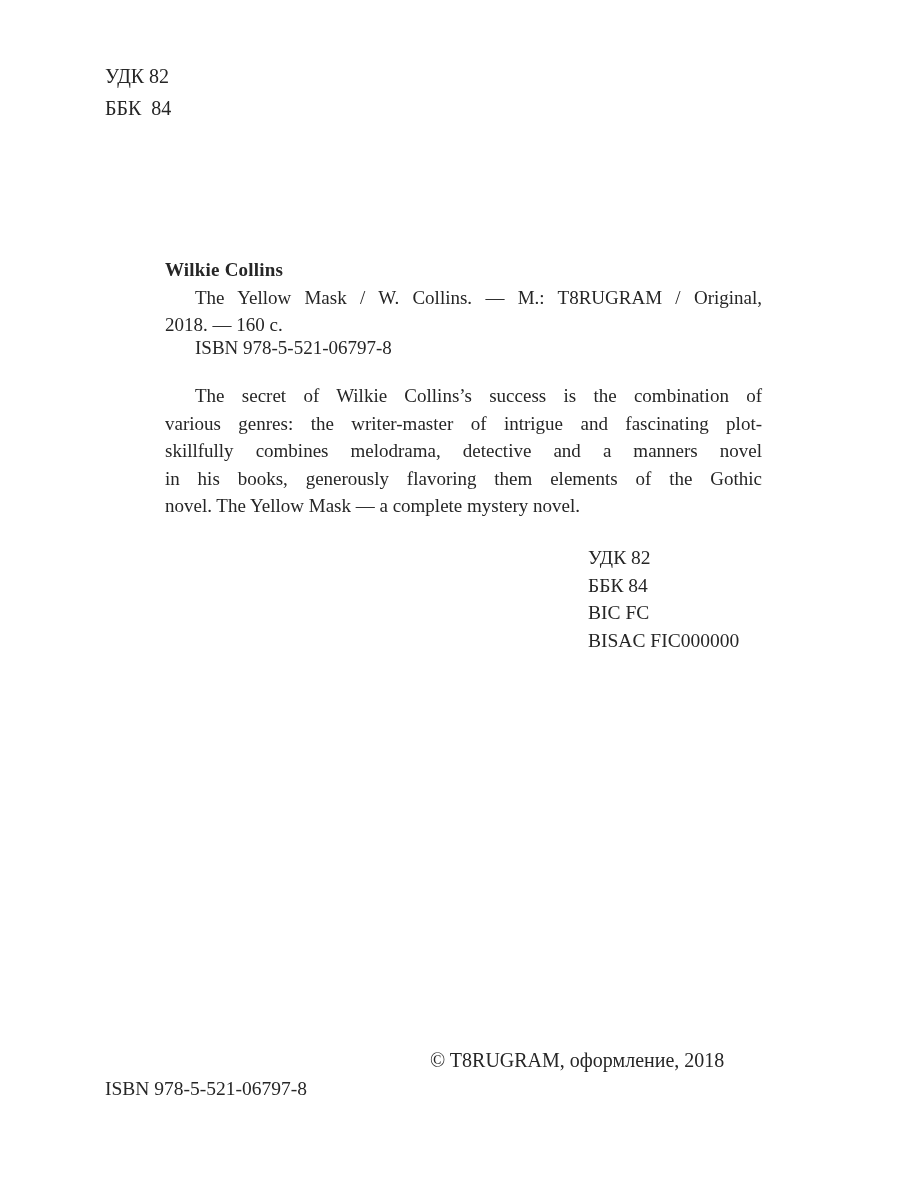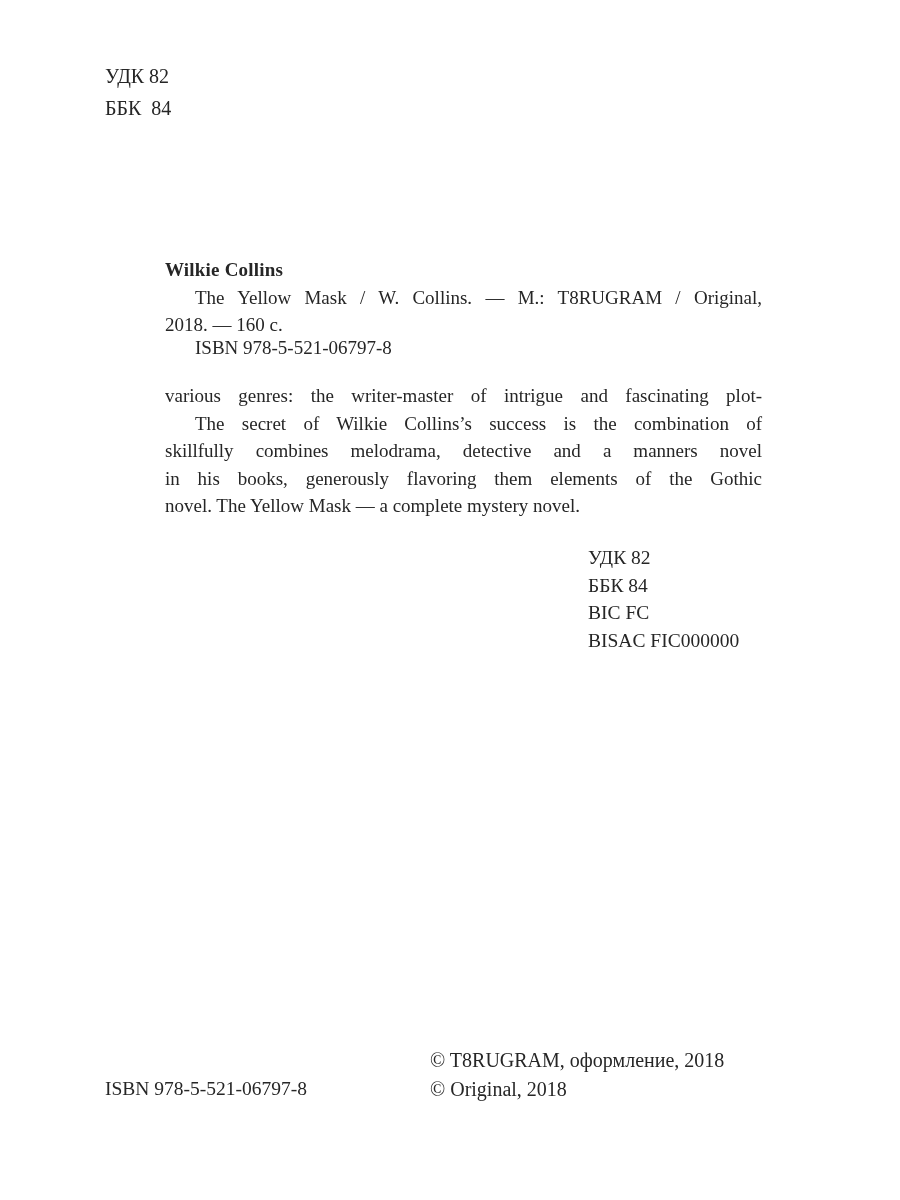--- a/index.html
+++ b/index.html
@@ -97,34 +97,33 @@
 
   <div class="biblio">
     <div class="author">Wilkie Collins</div>
     <div class="line-justify indent">The Yellow Mask / W. Collins. — M.: T8RUGRAM / Original,</div>
     <div>2018. — 160 с.</div>
   </div>
 
   <div class="isbn-line">ISBN 978-5-521-06797-8</div>
 
   <div class="annotation">
+    <div class="line-justify indent">The secret of Wilkie Collins’s success is the combination of</div>
     <div class="line-justify">various genres: the writer-master of intrigue and fascinating plot-</div>
-    <div class="line-justify indent">The secret of Wilkie Collins’s success is the combination of</div>
     <div class="line-justify">skillfully combines melodrama, detective and a manners novel</div>
     <div class="line-justify">in his books, generously flavoring them elements of the Gothic</div>
     <div>novel. The Yellow Mask — a complete mystery novel.</div>
   </div>
 
   <div class="codes-block">
     <div>УДК 82</div>
     <div>ББК 84</div>
     <div>BIC FC</div>
     <div>BISAC FIC000000</div>
   </div>
 
   <div class="footer-copyright">
     <div>© T8RUGRAM, оформление, 2018</div>
-    <div>© Original, 2018</div>
   </div>
 
   <div class="footer-isbn">ISBN 978-5-521-06797-8</div>
 
 </div>
 
 </body></html>

